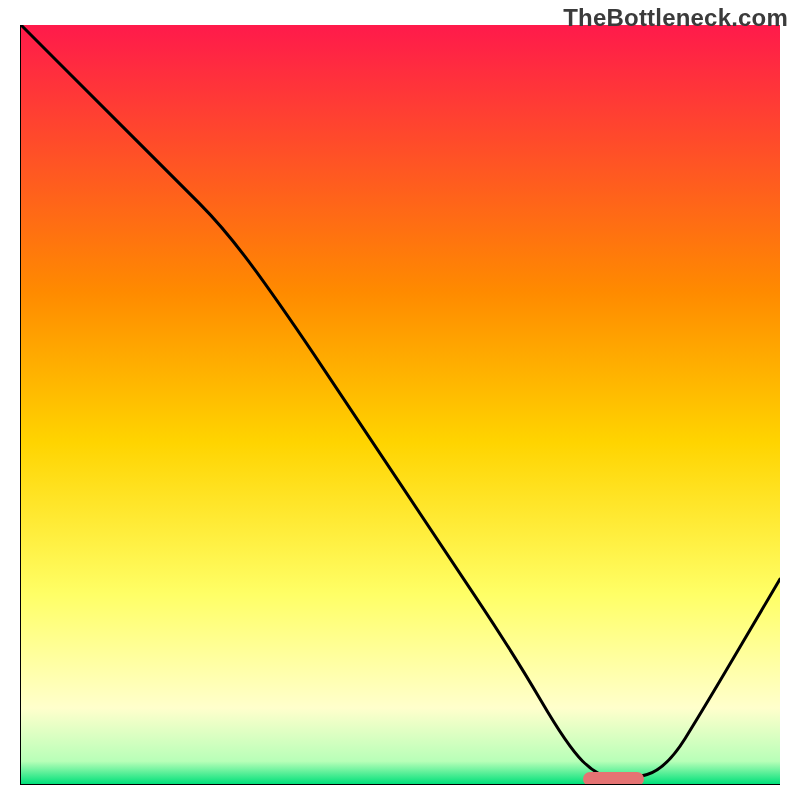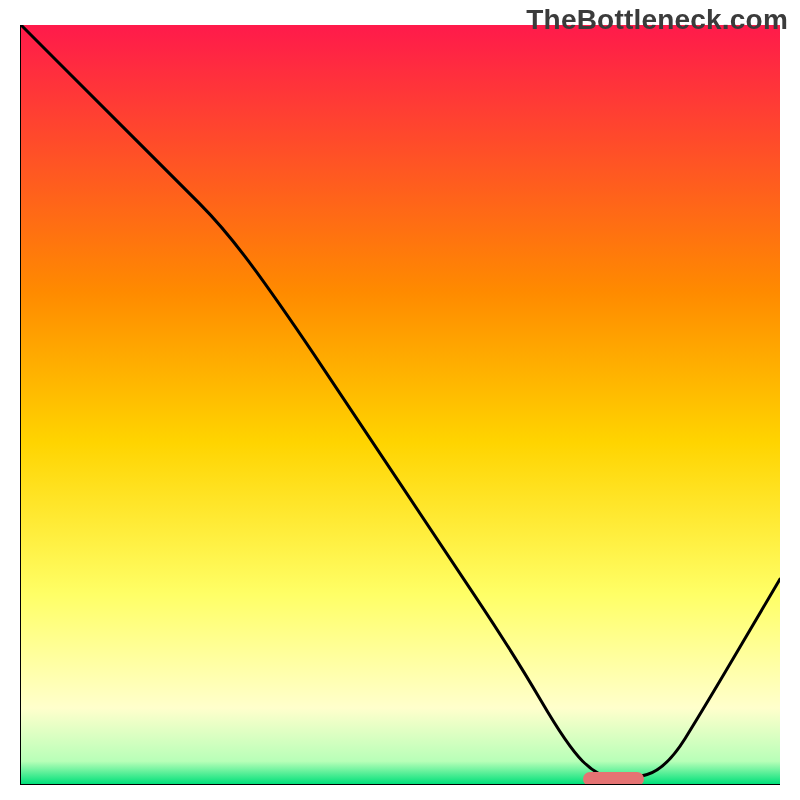--- a/index.html
+++ b/index.html
@@ -12,21 +12,21 @@
   }
   .container {
     position: relative;
     width: 800px;
     height: 800px;
   }
   .watermark {
     position: absolute;
     top: 4px;
     right: 12px;
-    font-size: 28px;
+    font-size: 24px;
     font-weight: 600;
     color: #3b3b3b;
     letter-spacing: 0.2px;
     z-index: 10;
   }
   .chart {
     position: absolute;
     left: 20px;
     top: 25px;
     width: 760px;

